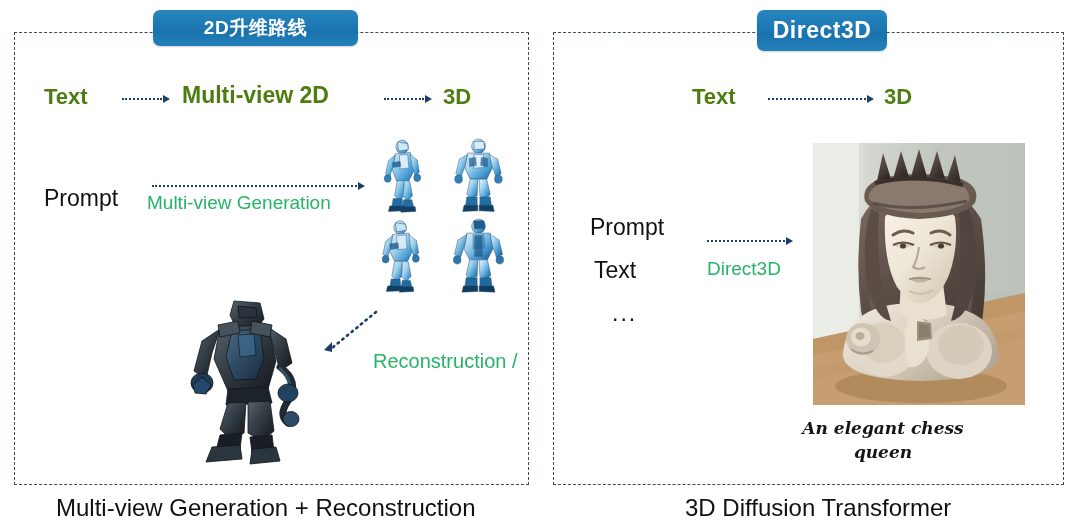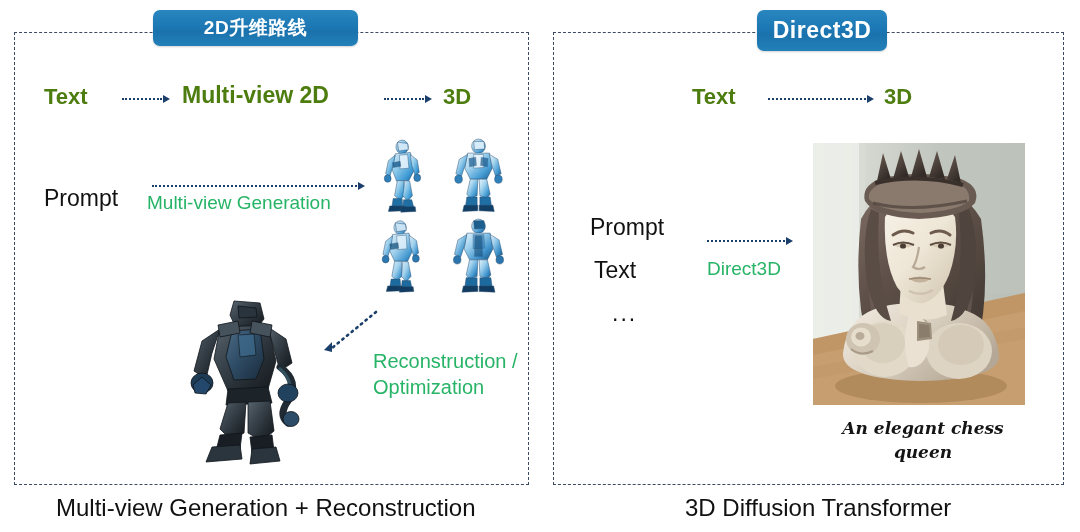--- a/index.html
+++ b/index.html
@@ -150,21 +150,21 @@
   
   #queen-photo {
     position: absolute;
     left: 813px; top: 143px;
     width: 212px; height: 262px;
     overflow: hidden;
     background: #cfd2ce;
   }
   #queen-caption {
     position: absolute;
-    left: 817px; top: 416px;
+    left: 777px; top: 416px;
     width: 212px;
     text-align: center;
     font-family: "DejaVu Serif", serif;
     font-weight: bold;
     font-style: italic;
     font-size: 17px;
     line-height: 24px;
     color: #151515;
   }
 
@@ -330,21 +330,20 @@
   </div>
 </div>
 
 <svg id="arr-recon" viewBox="0 0 62 52">
   <line x1="58" y1="4" x2="14" y2="40" stroke="#1b3f6b" stroke-width="2.6" stroke-linecap="round" stroke-dasharray="1.5 4.5"></line>
   <polygon points="14,44 6,42 14,34" fill="#1b3f6b"></polygon>
 </svg>
 
 <div class="green" id="green-recon">
   <div>Reconstruction /</div>
-  <div>Optimization</div>
 </div>
 
 <svg id="recon-robot" viewBox="0 0 135 172">
   <defs>
     <linearGradient id="dk" x1="0" y1="0" x2="1" y2="1">
       <stop offset="0%" stop-color="#58646e"></stop>
         <stop offset="35%" stop-color="#3b454e"></stop>
       <stop offset="70%" stop-color="#242b31"></stop>
         <stop offset="100%" stop-color="#14181c"></stop>
     </linearGradient>

